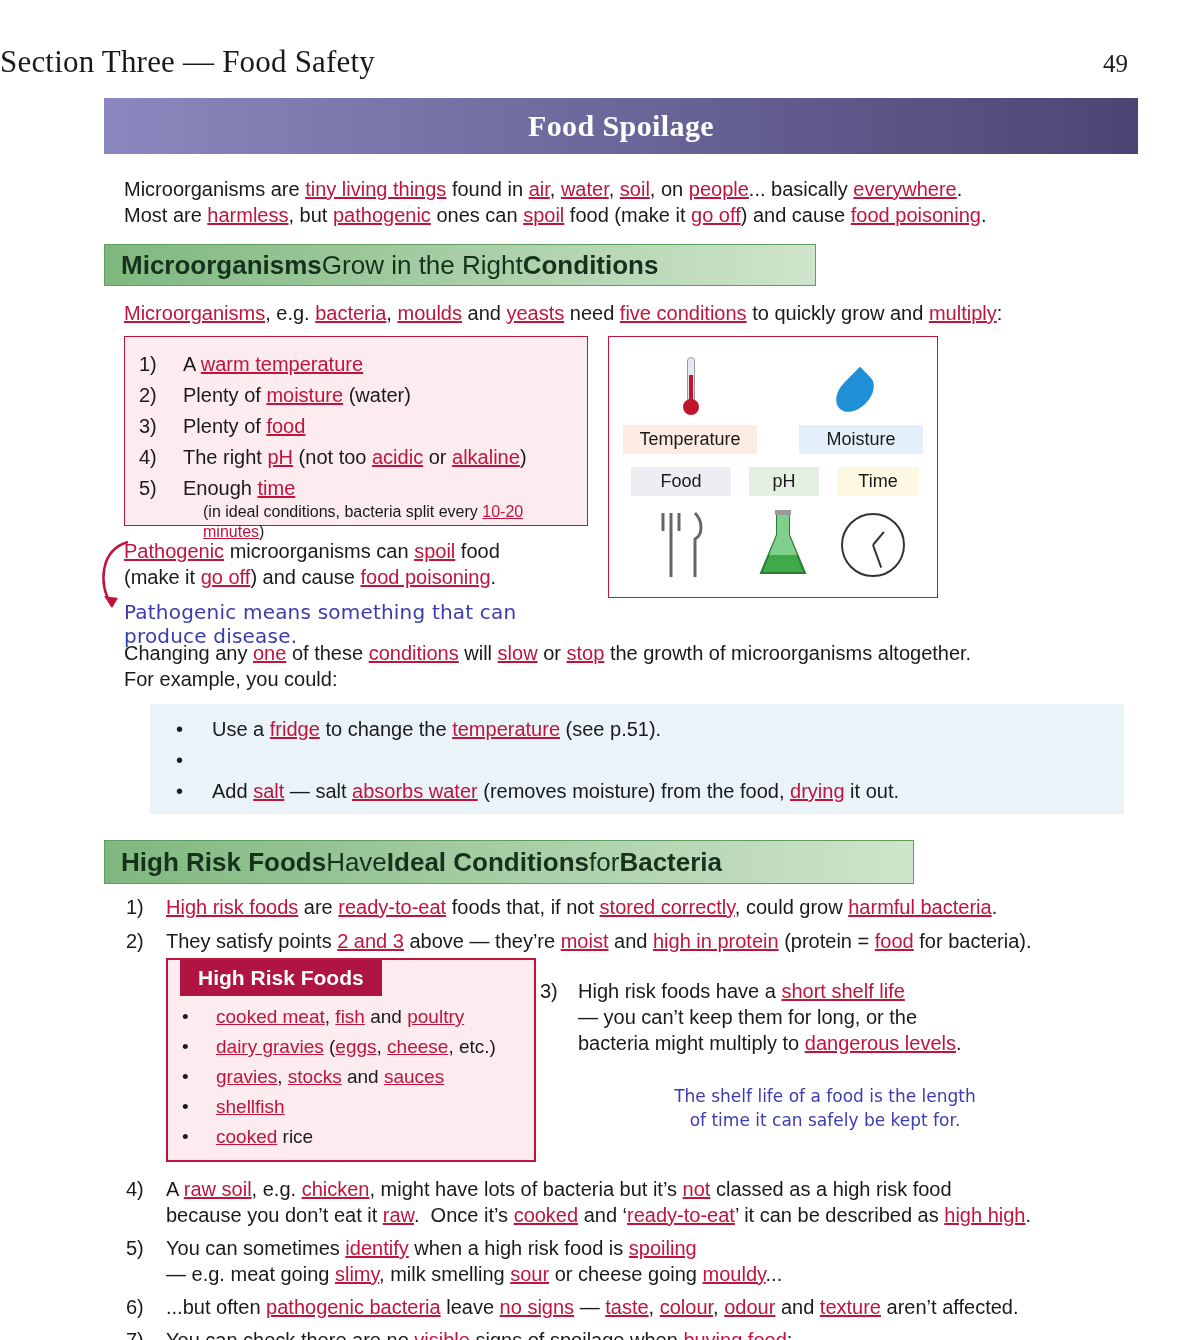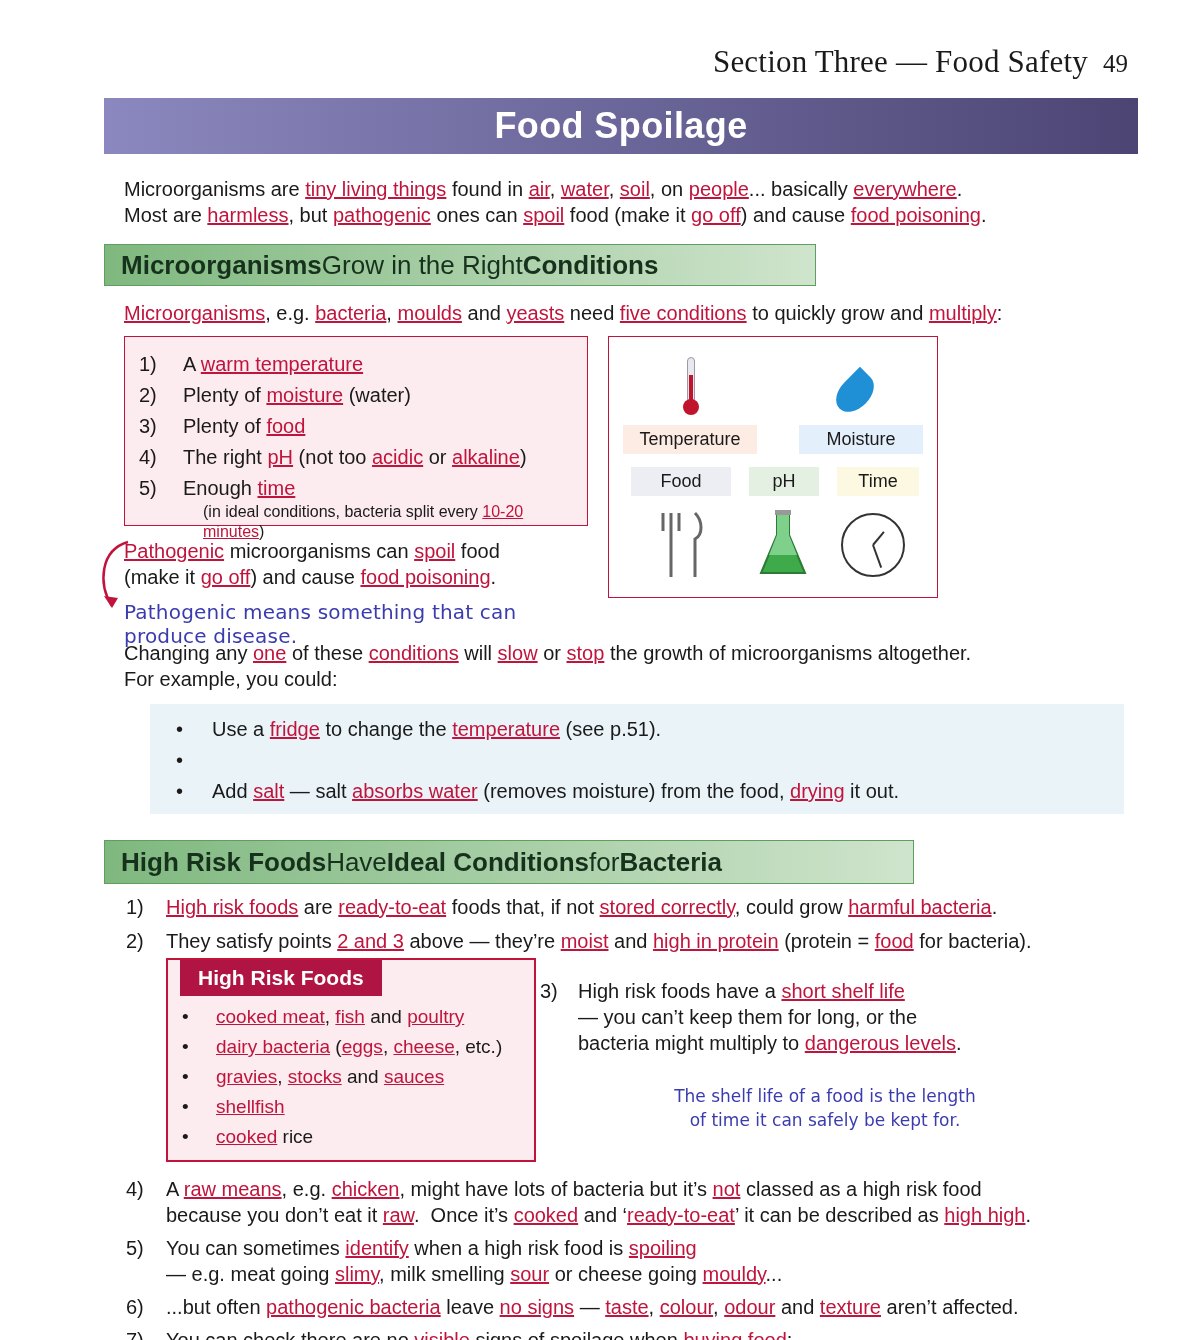--- a/index.html
+++ b/index.html
@@ -21,21 +21,21 @@
     height: 1340px;
     padding: 0;
   }
 
   
   .page-header {
     position: absolute;
     top: 44px;
     left: 0;
     width: 1088px;
-    text-align: right;
+    text-align: left;
   }
   .page-header .section-title {
     font-size: 31px;
     color: #1a1a1a;
     letter-spacing: 0.2px;
     font-family: "Liberation Serif", serif;
     font-weight: normal;
   }
   .page-number {
     position: absolute;
@@ -53,23 +53,24 @@
     left: 104px;
     width: 1034px;
     height: 56px;
     background: linear-gradient(to right, #8b88bf, #4c4574);
     display: flex;
     align-items: center;
     justify-content: center;
   }
   .title-bar .title-text {
     color: #ffffff;
-    font-size: 36px;
+    font-size: 30px;
     font-weight: bold;
     letter-spacing: 0.4px;
+    font-family: Liberation Serif, serif;
   }
 
   
   .intro {
     position: absolute;
     top: 176px;
     left: 124px;
     width: 1000px;
     font-size: 20px;
     line-height: 26px;
@@ -428,21 +429,21 @@
   </div>
 
   <div class="hrf-box">
     <ul>
       <li>
           <span class="dot">•</span>
           <span class="txt"><u class="r">cooked meat</u>, <u class="r">fish</u> and <u class="r">poultry</u></span>
         </li>
       <li>
           <span class="dot">•</span>
-          <span class="txt"><u class="r">dairy bacteria</u> (<u class="r">eggs</u>, <u class="r">cheese</u>, etc.)</span>
+          <span class="txt"><u class="r">dairy gravies</u> (<u class="r">eggs</u>, <u class="r">cheese</u>, etc.)</span>
         </li>
       <li>
           <span class="dot">•</span>
           <span class="txt"><u class="r">gravies</u>, <u class="r">stocks</u> and <u class="r">sauces</u></span>
         </li>
       <li>
           <span class="dot">•</span>
           <span class="txt"><u class="r">shellfish</u></span>
         </li>
       <li>
@@ -467,21 +468,21 @@
 
   <div class="hand-note2">
     <span>The shelf life of a food is the length</span><br>
     <span>of time it can safely be kept for.</span>
   </div>
 
   <div class="num-list" id="list-bottom">
     <div class="row">
       <span class="num">4)</span>
       <span class="txt">
-        A <u class="r">raw means</u>, e.g. <u class="r">chicken</u>, might have lots of bacteria but it’s <u class="r">not</u> classed as a high risk food<br>
+        A <u class="r">raw soil</u>, e.g. <u class="r">chicken</u>, might have lots of bacteria but it’s <u class="r">not</u> classed as a high risk food<br>
         because you don’t eat it <u class="r">raw</u>.&nbsp; Once it’s <u class="r">cooked</u> and ‘<u class="r">ready-to-eat</u>’ it can be described as <u class="r">high high</u>.
       </span>
     </div>
     <div class="row">
       <span class="num">5)</span>
       <span class="txt">
         You can sometimes <u class="r">identify</u> when a high risk food is <u class="r">spoiling</u><br>
         — e.g. meat going <u class="r">slimy</u>, milk smelling <u class="r">sour</u> or cheese going <u class="r">mouldy</u>...
       </span>
     </div>

